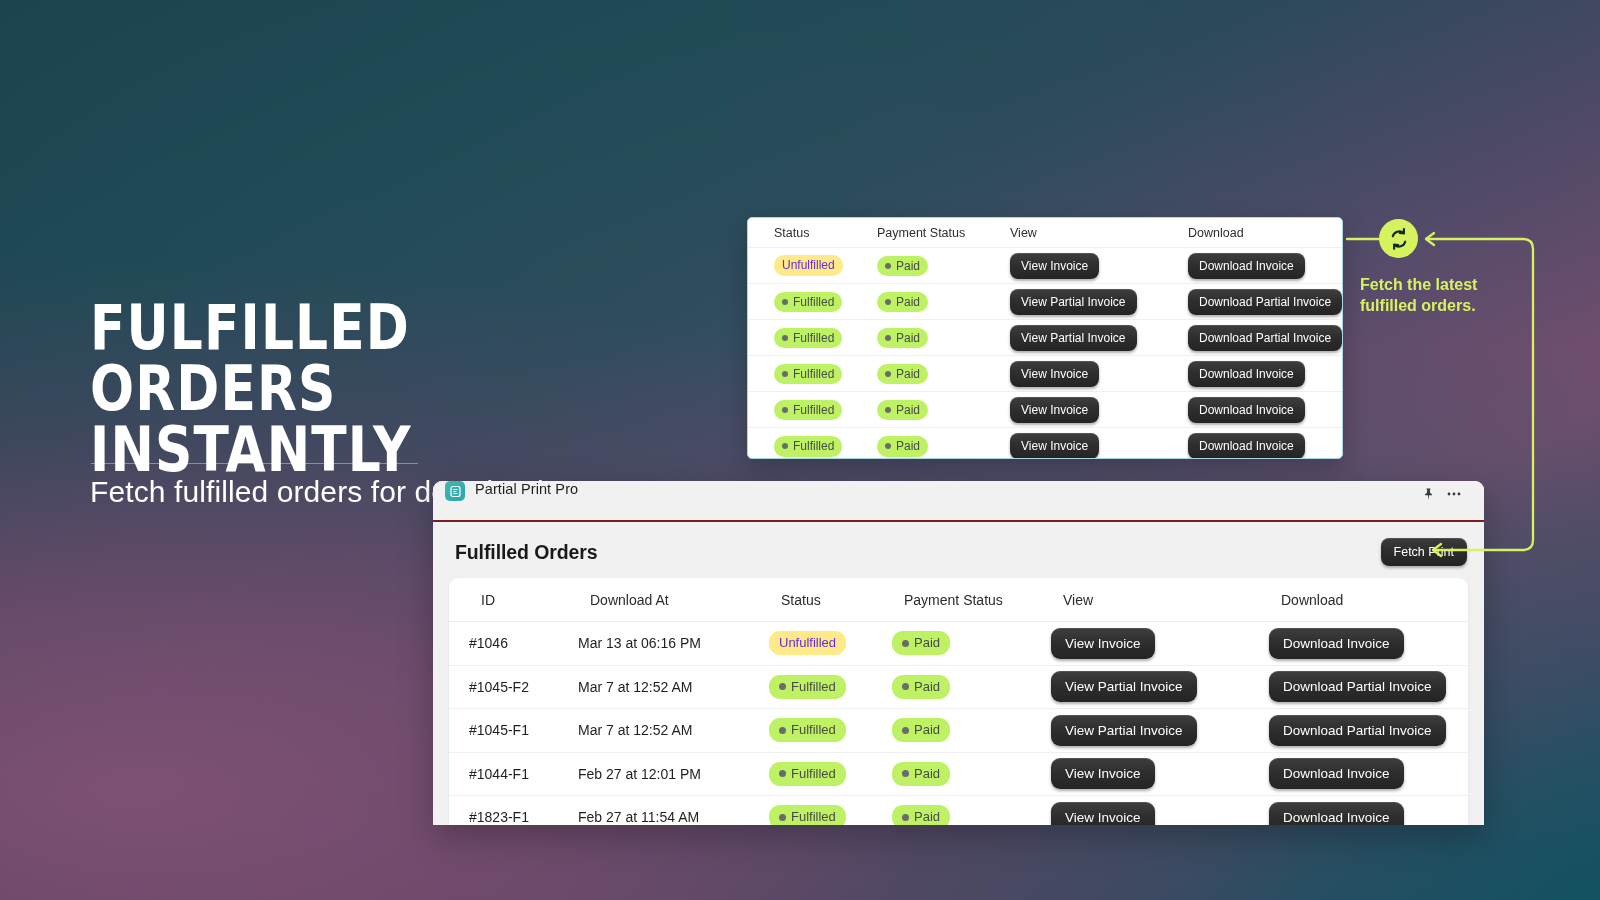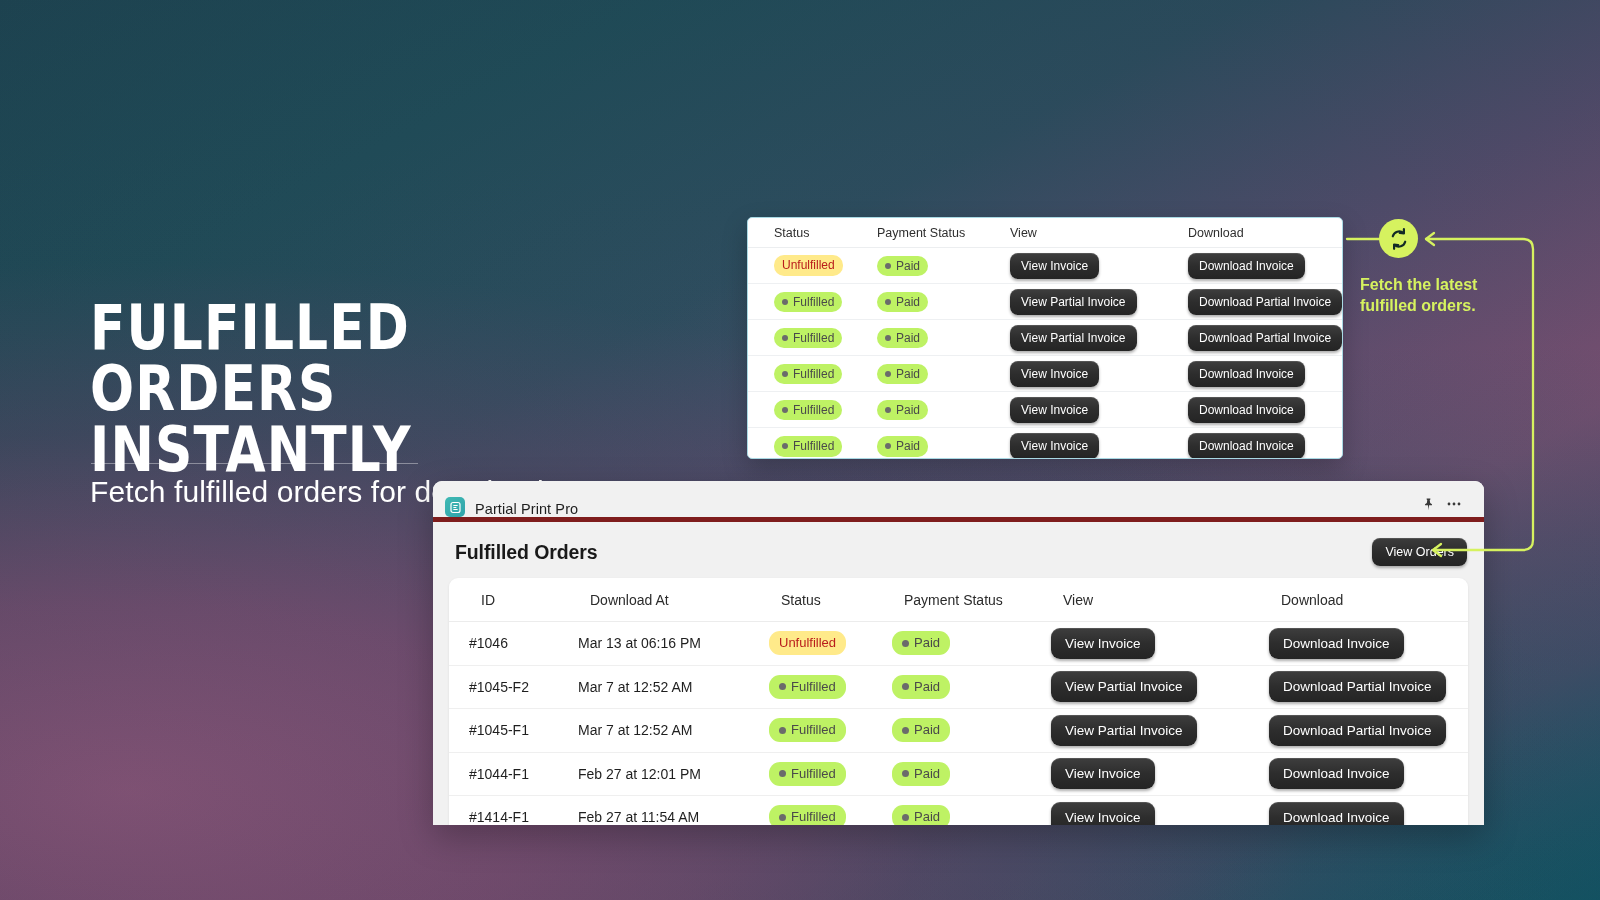--- a/index.html
+++ b/index.html
@@ -121,23 +121,23 @@
     width: 1051px; height: 344px;
     background: #f1f1f1;
     border-radius: 9px 9px 0 0;
     box-shadow: 0 12px 34px rgba(0,0,0,0.26);
     overflow: hidden;
     z-index: 5;
   }
   .aw-titlebar {
     height: 41px;
     background: #f1f1f1;
-    border-bottom: 5px solid #7f1d1d;
+    border-bottom: 2px solid #7f1d1d;
     display: flex;
-    align-items: flex-end;
+    align-items: flex-start;
     padding: 0 17px 0 12px;
   }
   .aw-appicon {
     width: 20px; height: 20px;
     border-radius: 5px;
     background: linear-gradient(145deg, #3fb9b3, #2fa3ab);
     display: flex; align-items: center; justify-content: center;
     margin-right: 10px;
     flex: none;
   }
@@ -216,21 +216,21 @@
     display: inline-flex;
     align-items: center;
     gap: 5px;
     border-radius: 10px;
     padding: 3px 8px;
     font-size: 12px;
     line-height: 1.2;
     white-space: nowrap;
   }
   .badge-grey { background: #bef264; color: #4a4a4a; }
-  .badge-yellow { background: #ffea8a; color: #b91c1c; }
+  .badge-yellow { background: #ffea8a; color: #6d28d9; }
   .badge .dot {
     width: 6px; height: 6px;
     border-radius: 50%;
     background: #6b6b6b;
     flex: none;
   }
   .badge-lg { font-size: 13px; padding: 4px 10px; border-radius: 11px; }
   .badge-lg .dot { width: 7px; height: 7px; }
 
   
@@ -429,21 +429,21 @@
           <circle cx="3" cy="8" r="1.4" fill="#3a3a3a"></circle>
           <circle cx="8" cy="8" r="1.4" fill="#3a3a3a"></circle>
           <circle cx="13" cy="8" r="1.4" fill="#3a3a3a"></circle>
         </svg>
       </span>
     </div>
 
     <div class="aw-body">
       <div class="aw-subbar">
         <span class="aw-page-title">Fulfilled Orders</span>
-        <button class="fetch-btn">View Orders</button>
+        <button class="fetch-btn">Fetch Print</button>
       </div>
 
       <div class="aw-table">
         <div class="mt-head">
           <span class="mt-c1">ID</span>
           <span class="mt-c2">Download At</span>
           <span class="mt-c3">Status</span>
           <span class="mt-c4">Payment Status</span>
           <span class="mt-c5">View</span>
           <span class="mt-c6">Download</span>
@@ -498,21 +498,21 @@
                   <span>Fulfilled</span>
                 </span></span>
               <span class="mt-c4"><span class="badge badge-grey badge-lg">
                   <span class="dot"></span>
                   <span>Paid</span>
                 </span></span>
               <span class="mt-c5"><button class="pill pill-lg">View Invoice</button></span>
               <span class="mt-c6"><button class="pill pill-lg">Download Invoice</button></span>
             </div>
             <div class="mt-row">
-              <span class="mt-c1">#1414-F1</span>
+              <span class="mt-c1">#1823-F1</span>
               <span class="mt-c2">Feb 27 at 11:54 AM</span>
               <span class="mt-c3"><span class="badge badge-grey badge-lg">
                   <span class="dot"></span>
                   <span>Fulfilled</span>
                 </span></span>
               <span class="mt-c4"><span class="badge badge-grey badge-lg">
                   <span class="dot"></span>
                   <span>Paid</span>
                 </span></span>
               <span class="mt-c5"><button class="pill pill-lg">View Invoice</button></span>

